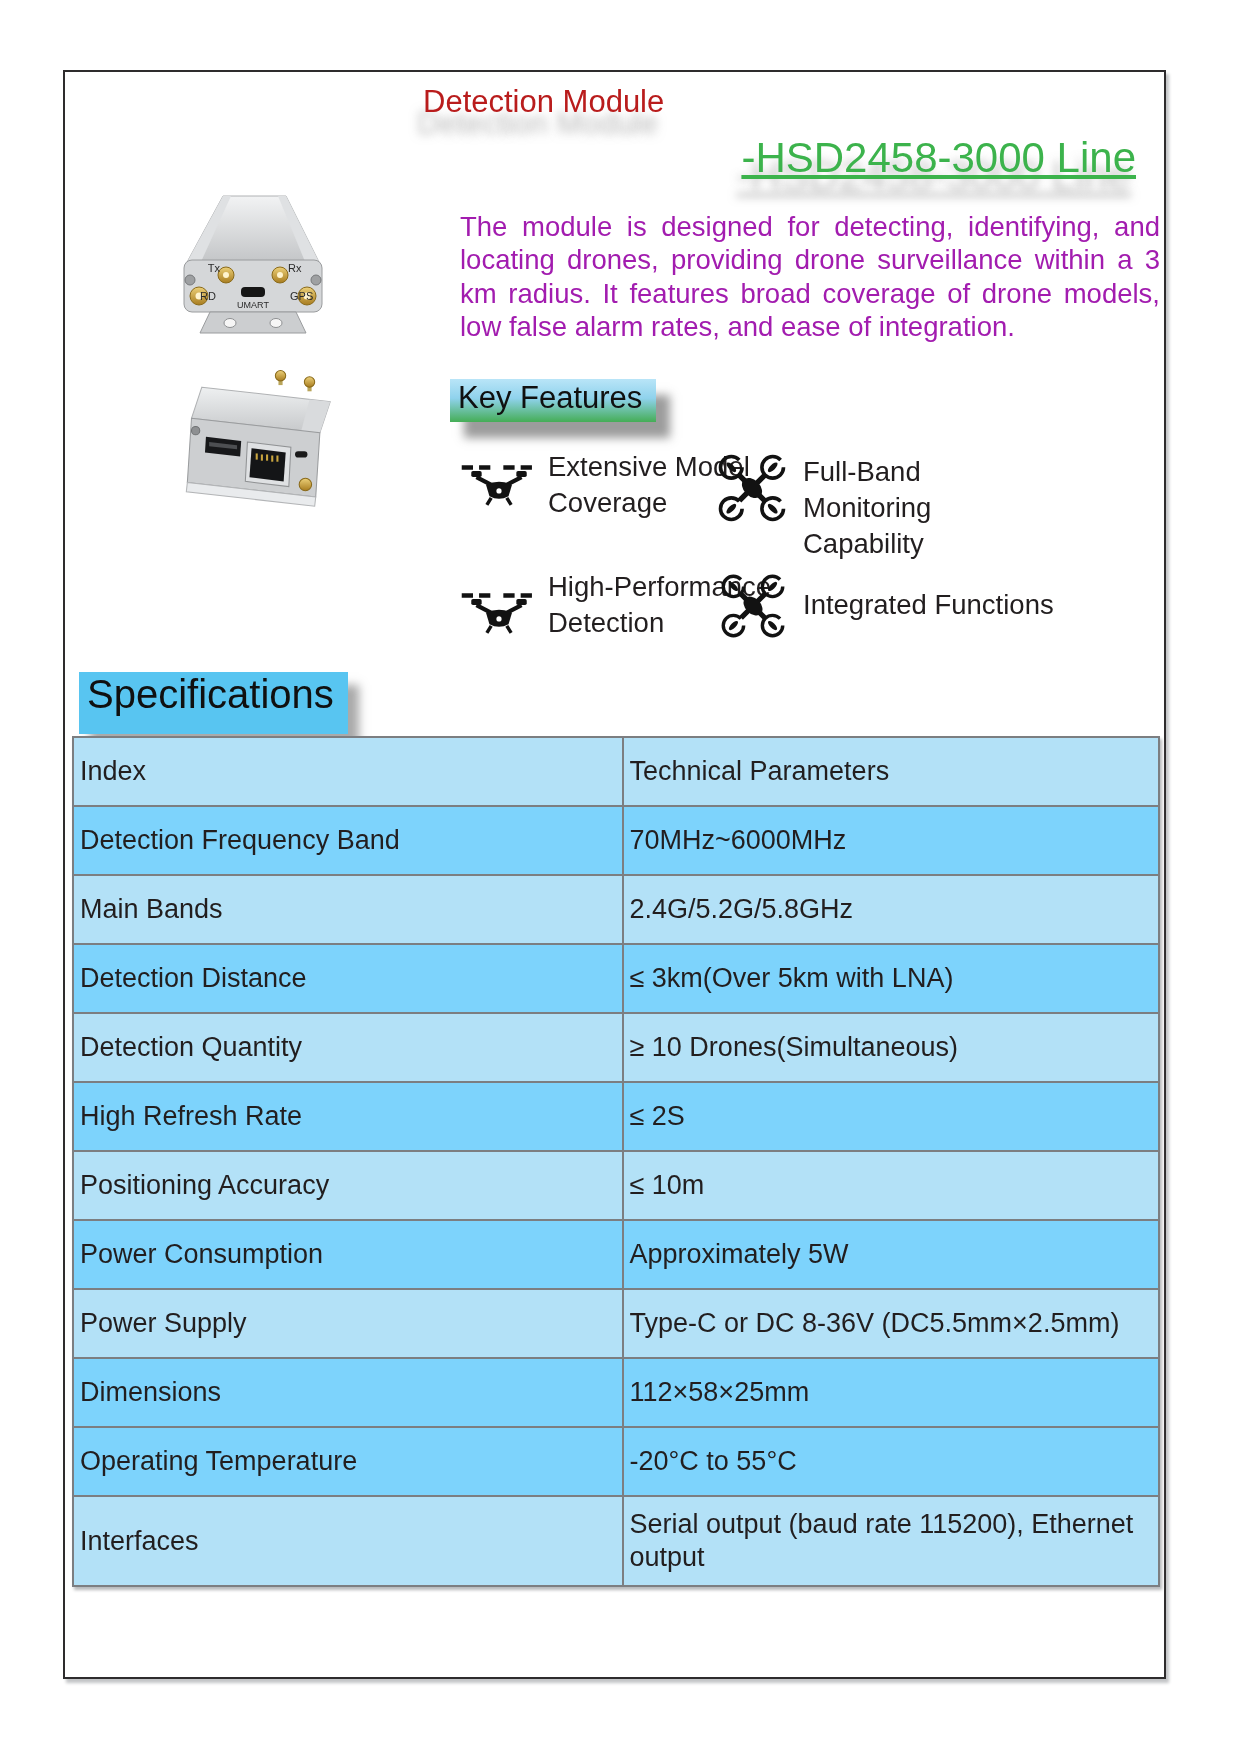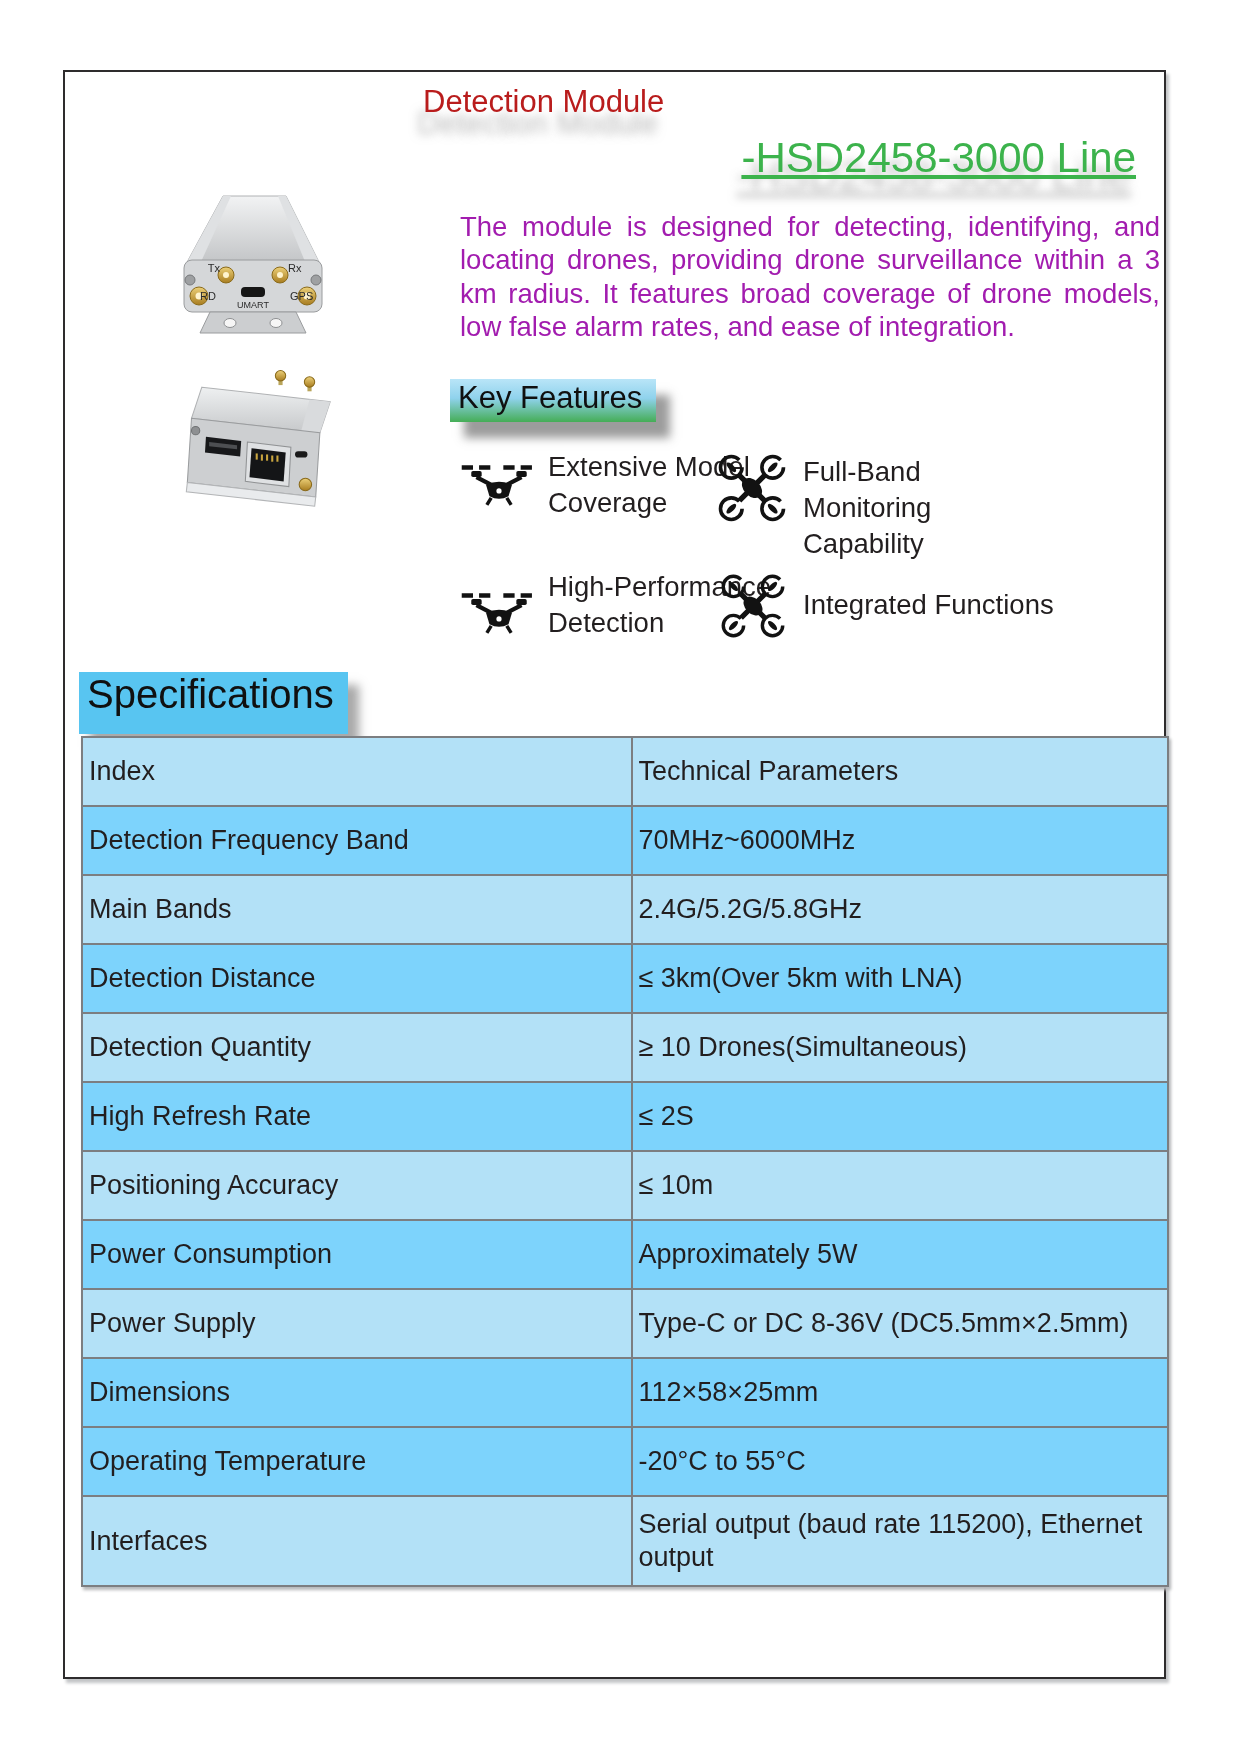--- a/index.html
+++ b/index.html
@@ -20,21 +20,21 @@
   .kf-head{left:385px;top:307px;display:inline-block;font-size:31px;color:#101010;
         padding:1px 14px 6px 8px;
         background:linear-gradient(to bottom,#b9e5f8 0%,#8fd2ec 45%,#45ad56 100%);
         box-shadow:14px 16px 9px rgba(75,75,75,.55);}
   .spec-head{left:14px;top:600px;display:inline-block;font-size:40px;color:#101010;
         padding:0 14px 17px 8px;background:#58c5f1;
         box-shadow:11px 13px 9px rgba(85,85,85,.5);}
 
   .feat-label{font-size:27.5px;line-height:36px;color:#221e1f;}
 
-  table.spec{position:absolute;left:16px;top:664px;width:1088px;border-collapse:collapse;
+  table.spec{position:absolute;left:7px;top:664px;width:1088px;border-collapse:collapse;
         border:2px solid #404245;box-shadow:2px 3px 3px #b7b9bb;}
   table.spec td{border:2px solid #7c7e81;font-size:27px;line-height:33px;
         padding:17px 8px 17px 6px;vertical-align:middle;background:#7dd3fc;}
   table.spec tr.blue td{background:#b3e1f7;}
   table.spec tr:last-child td{padding-top:11px;padding-bottom:11px;}
 
   svg text{font-family:"Liberation Sans","DejaVu Sans",sans-serif;}
 </style>
 </head>
 <body>

